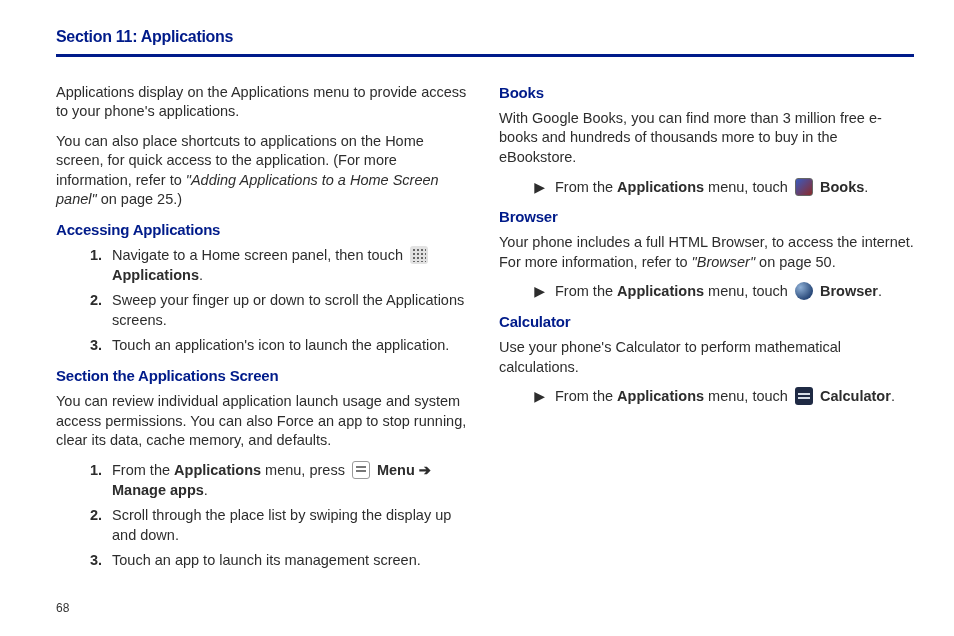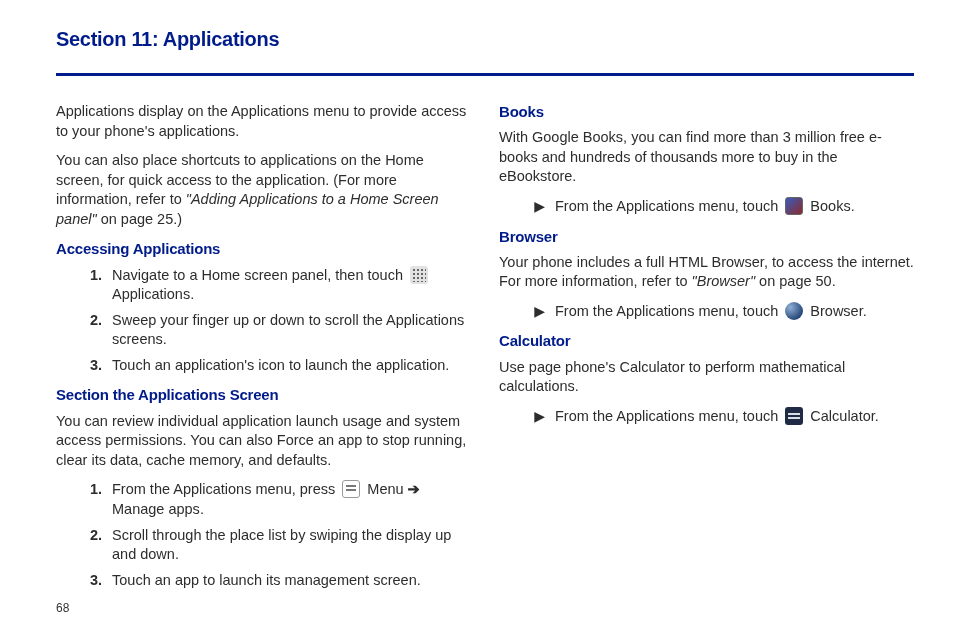--- a/index.html
+++ b/index.html
@@ -16,23 +16,23 @@
   .page {
     position: relative;
     width: 954px;
     height: 636px;
     box-sizing: border-box;
     padding: 26px 40px 20px 56px;
   }
   .section-title {
     color: #001b8a;
     font-weight: 700;
-    font-size: 20px;
+    font-size: 16px;
     letter-spacing: -0.3px;
-    padding-bottom: 20px;
+    padding-bottom: 6px;
     border-bottom: 3px solid #001b8a;
   }
   .columns {
     display: flex;
     margin-top: 26px;
     column-gap: 28px;
   }
   .col {
     flex: 1 1 50%;
   }
@@ -59,21 +59,21 @@
     margin-right: 10px;
   }
   .bul-item .bul {
     min-width: 22px;
     text-align: right;
     margin-right: 10px;
     font-size: 14px;
   }
   .item-body { flex: 1; }
   .italic { font-style: italic; }
-  .bold { font-weight: 400; }
+  .bold { font-weight: 700; }
   .arrow { font-weight: 700; }
   .icon {
     display: inline-block;
     width: 18px;
     height: 18px;
     vertical-align: -4px;
     margin: 0 3px;
     border: 1px solid #666;
     border-radius: 3px;
     box-sizing: border-box;
@@ -210,21 +210,21 @@
       </p>
       <div class="bul-item">
         <span class="bul">▶</span>
         <span class="item-body">
           <span>From the </span><span class="bold">Applications</span><span> menu, touch </span><span class="icon browser"></span>
           <span class="bold">Browser</span><span>.</span>
         </span>
       </div>
 
       <div class="sub-h">Calculator</div>
-      <p class="para">Use page phone's Calculator to perform mathematical calculations.</p>
+      <p class="para">Use your phone's Calculator to perform mathematical calculations.</p>
       <div class="bul-item">
         <span class="bul">▶</span>
         <span class="item-body">
           <span>From the </span><span class="bold">Applications</span><span> menu, touch </span><span class="icon calc"></span>
           <span class="bold">Calculator</span><span>.</span>
         </span>
       </div>
 
     </div>
   </div>

